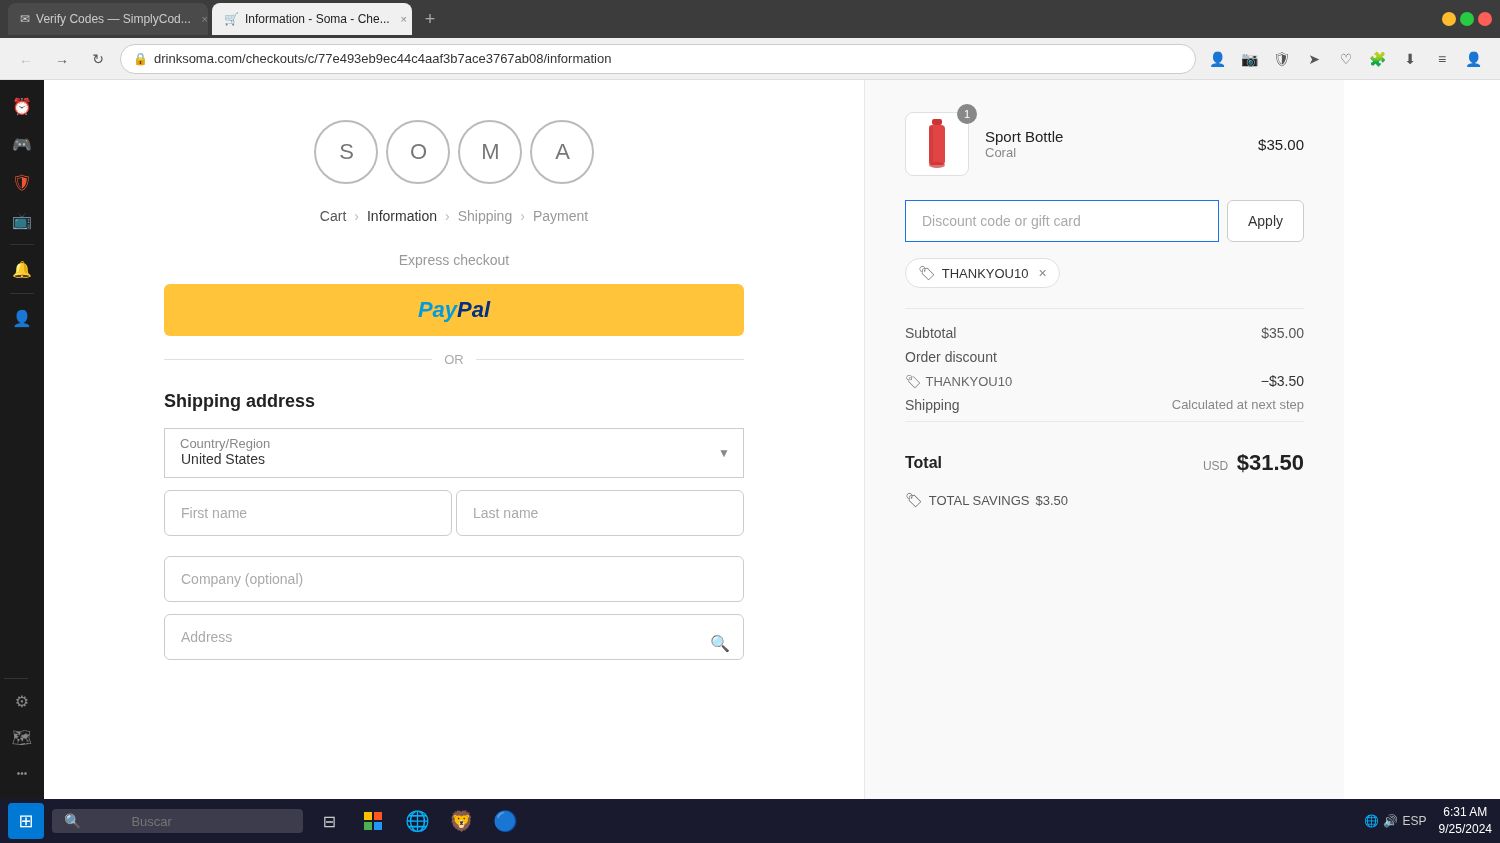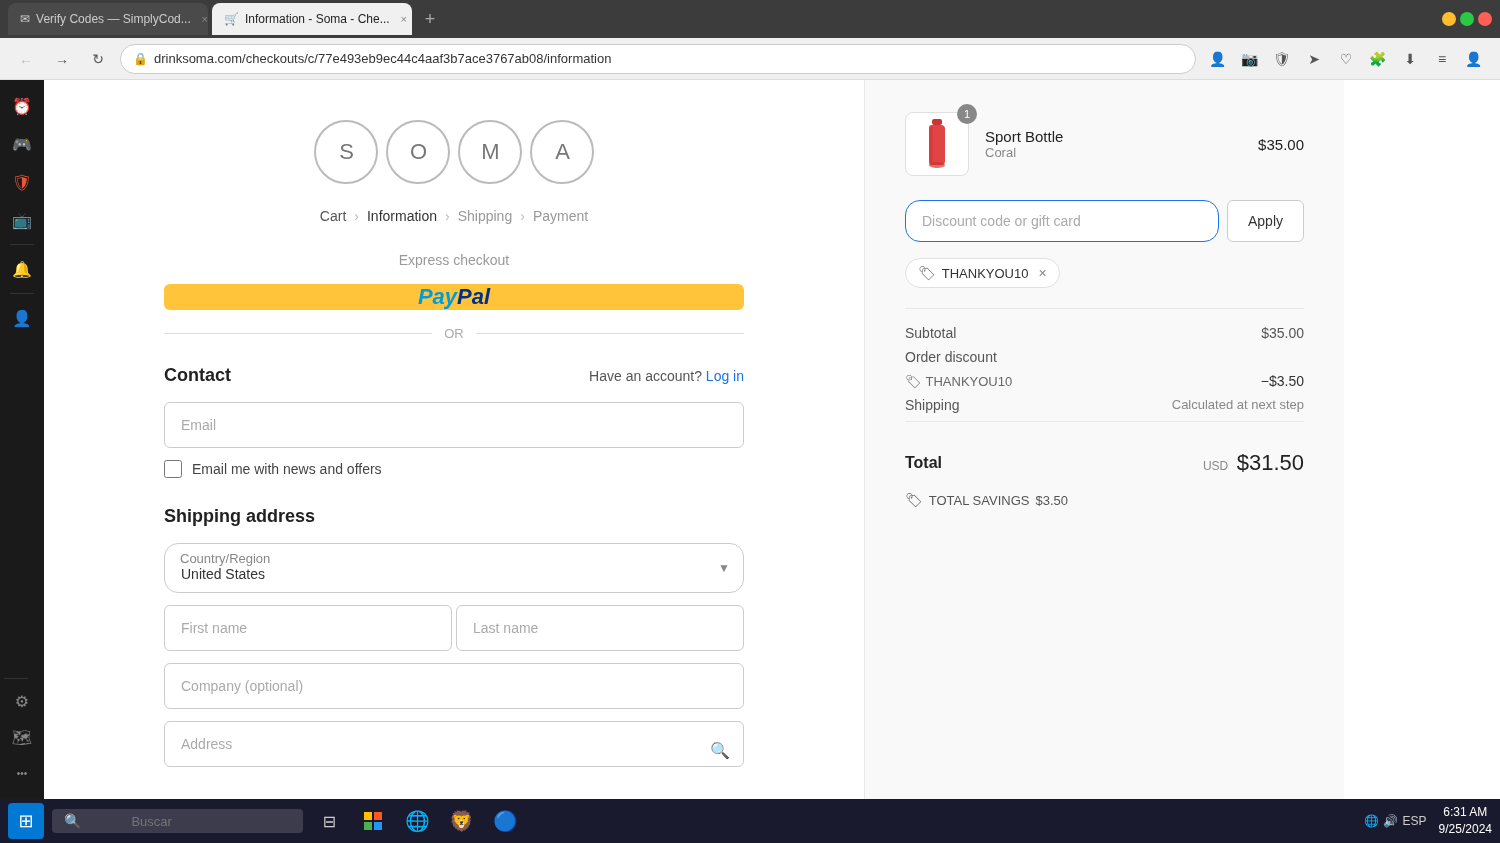--- a/index.html
+++ b/index.html
@@ -64,55 +64,55 @@
     .form-input::placeholder { color: #aaa; }
 
     .checkbox-row { display: flex; align-items: center; gap: 10px; margin-bottom: 28px; }
     .checkbox-input { width: 18px; height: 18px; cursor: pointer; }
     .checkbox-label { font-size: 14px; color: #444; }
 
     .shipping-title { font-size: 18px; font-weight: 600; color: #222; margin-bottom: 16px; }
 
     .select-wrapper { position: relative; margin-bottom: 12px; }
     .select-label { position: absolute; top: 8px; left: 16px; font-size: 13px; color: #888; }
-    .form-select { width: 100%; border: 1px solid #ccc; border-radius: 14px; padding: 22px 16px 10px 16px; font-size: 14px; color: #333; outline: none; appearance: none; background: white; cursor: pointer; }
+    .form-select { width: 100%; border: 1px solid #ccc; border-radius: 0; padding: 22px 16px 10px 16px; font-size: 14px; color: #333; outline: none; appearance: none; background: white; cursor: pointer; }
     .select-arrow { position: absolute; right: 14px; top: 50%; transform: translateY(-50%); color: #888; font-size: 12px; pointer-events: none; }
 
-    .form-row { display: flex; gap: 4px; margin-bottom: 12px; }
+    .form-row { display: flex; gap: 4px; margin-bottom: 20px; }
     .form-row .form-input { margin-bottom: 0; }
 
     
     .checkout-right { width: 480px; background: #f9f9f9; border-left: 1px solid #e8e8e8; padding: 32px 40px; display: flex; flex-direction: column; overflow-y: auto; }
 
     .order-item { display: flex; align-items: center; gap: 16px; margin-bottom: 24px; }
     .item-image { position: relative; width: 64px; height: 64px; }
     .item-img { width: 64px; height: 64px; background: white; border: 1px solid #e0e0e0; border-radius: 8px; display: flex; align-items: center; justify-content: center; }
     .item-badge { position: absolute; top: -8px; right: -8px; background: #888; color: white; font-size: 11px; width: 20px; height: 20px; border-radius: 50%; display: flex; align-items: center; justify-content: center; }
     .item-info { flex: 1; }
     .item-name { font-size: 15px; font-weight: 500; color: #222; }
     .item-variant { font-size: 13px; color: #888; }
     .item-price { font-size: 15px; font-weight: 500; color: #222; }
 
     .discount-row { display: flex; gap: 8px; margin-bottom: 16px; }
-    .discount-input { flex: 1; border: 1.5px solid #1a73e8; border-radius: 15px; padding: 12px 16px; font-size: 14px; color: #333; outline: none; background: white; }
+    .discount-input { flex: 1; border: 1.5px solid #1a73e8; border-radius: 0; padding: 12px 16px; font-size: 14px; color: #333; outline: none; background: white; }
     .discount-input::placeholder { color: #aaa; }
     .apply-btn { background: white; border: 1px solid #ccc; border-radius: 6px; padding: 12px 20px; font-size: 14px; font-weight: 500; color: #333; cursor: pointer; white-space: nowrap; }
 
     .coupon-tag { display: flex; align-items: center; gap: 6px; background: white; border: 1px solid #e0e0e0; border-radius: 20px; padding: 6px 12px; font-size: 13px; color: #333; margin-bottom: 20px; width: fit-content; }
     .coupon-icon { color: #666; font-size: 14px; }
     .coupon-remove { color: #888; cursor: pointer; font-size: 14px; margin-left: 4px; }
 
     .summary-divider { height: 1px; background: #e8e8e8; margin-bottom: 16px; }
     .summary-row { display: flex; justify-content: space-between; margin-bottom: 8px; font-size: 14px; color: #555; }
     .summary-row.discount { color: #555; }
     .summary-row .discount-code { display: flex; align-items: center; gap: 4px; font-size: 13px; color: #666; }
     .summary-row .discount-amount { color: #333; }
     .summary-row .shipping-info { color: #888; font-size: 13px; }
     .summary-total { display: flex; justify-content: space-between; align-items: center; margin: 12px 0 16px; font-size: 16px; font-weight: 600; color: #222; }
-    .total-amount { font-size: 22px; font-weight: 400; }
+    .total-amount { font-size: 22px; font-weight: 700; }
     .total-currency { font-size: 12px; color: #888; font-weight: 400; margin-right: 4px; }
 
     .savings-row { display: flex; align-items: center; gap: 6px; font-size: 13px; color: #555; }
     .savings-icon { color: #555; font-size: 14px; }
 
     
     .bottle-svg { width: 36px; height: 54px; }
 
     
     .taskbar { height: 44px; background: #1a1a2e; display: flex; align-items: center; padding: 0 8px; gap: 4px; }
@@ -213,34 +213,20 @@
           <span style="color:#009cde;font-style:italic;">Pay</span>
             <span style="color:#003087;font-style:italic;">Pal</span>
         </button>
 
         <div class="or-divider">
           <div class="or-line"></div>
           <span>OR</span>
           <div class="or-line"></div>
         </div>
 
-        <div class="form-section">
-          <div class="section-header">
-            <span class="section-title">Contact</span>
-            <span class="section-link">
-              <span>Have an account?</span>
-              <a href="#">Log in</a>
-            </span>
-          </div>
-          <input class="form-input" type="email" placeholder="Email" style="">
-          <div class="checkbox-row">
-            <input type="checkbox" class="checkbox-input" style="">
-            <label class="checkbox-label">Email me with news and offers</label>
-          </div>
-        </div>
 
         <div class="form-section">
           <div class="shipping-title">Shipping address</div>
 
           
           <div class="select-wrapper">
             <span class="select-label">Country/Region</span>
             <select class="form-select">
               <option>United States</option>
             </select>

